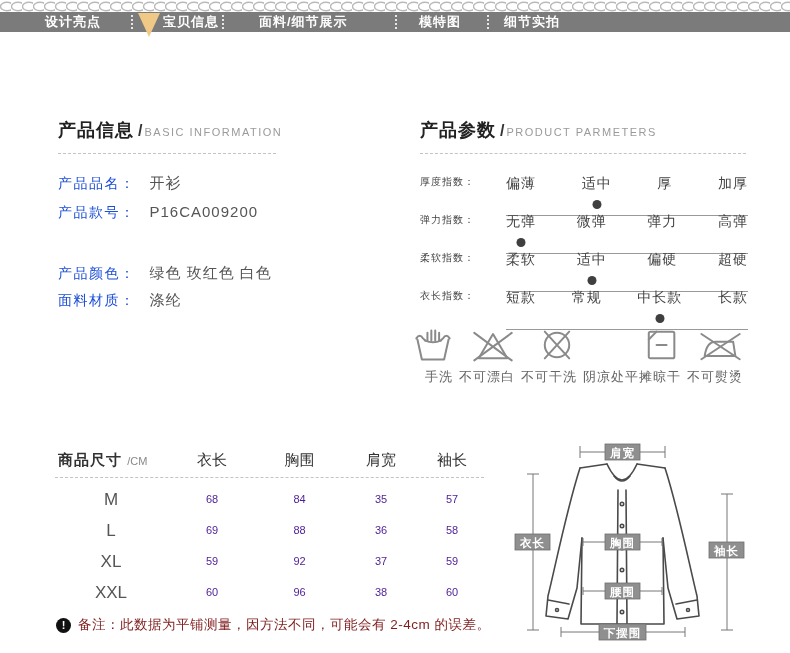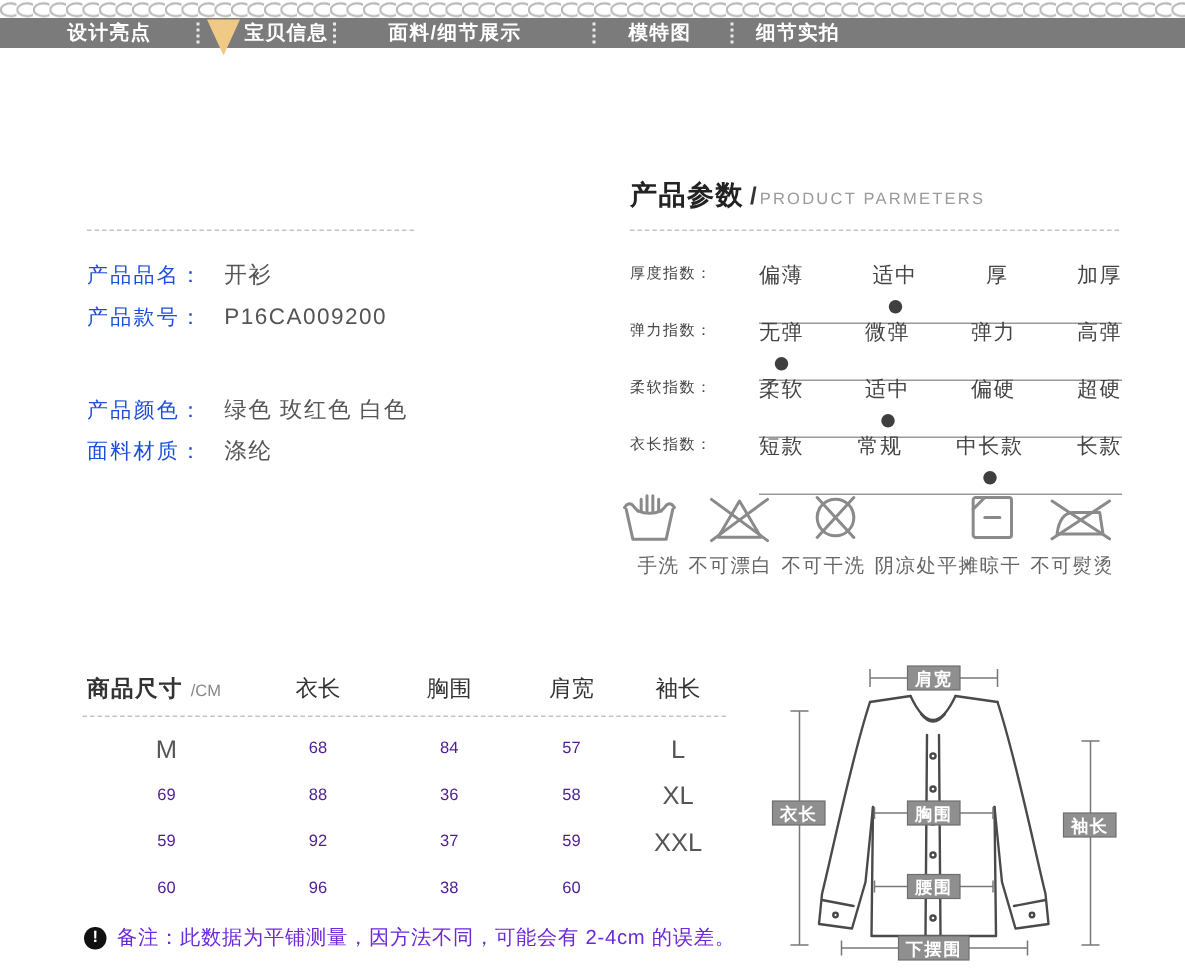--- a/index.html
+++ b/index.html
@@ -45,21 +45,21 @@
   .st-cell{font-size:11px;color:#4c1d95;text-align:center;height:31px;line-height:31px;}
   .st-head{font-size:15px;color:#333;height:30px;line-height:30px;text-align:center;}
   .st-title{text-align:left;padding-left:3px;font-weight:bold;font-size:15px;color:#333;letter-spacing:1px;}
   .st-title .unit{font-weight:normal;font-size:11px;color:#888;letter-spacing:0;}
   .st-dash{grid-column:1 / span 5;border-top:1px dashed #c3c3c3;height:6px;margin-top:2px;}
   .st-size{font-size:17px;color:#555;}
 
   
   .note{position:absolute;left:56px;top:616px;display:flex;align-items:center;}
   .note-icon{width:15px;height:15px;border-radius:50%;background:#111;color:#fff;font-size:11px;font-weight:bold;text-align:center;line-height:15px;flex:none;}
-  .note-text{margin-left:7px;font-size:13.5px;color:#6d28d9;letter-spacing:0.5px;white-space:nowrap;}
+  .note-text{margin-left:7px;font-size:13.5px;color:#7f1d1d;letter-spacing:0.5px;white-space:nowrap;}
 
   
   .diagram{position:absolute;left:495px;top:438px;width:270px;height:207px;}
   .dim-box{fill:#8f8f8f;stroke:#6e6e6e;stroke-width:0.8;}
   .dim-text{fill:#ffffff;font-size:11.5px;font-weight:bold;letter-spacing:1px;}
   .dim-line{stroke:#777;stroke-width:1;}
   .shirt{stroke:#4a4a4a;stroke-width:1.6;fill:none;stroke-linejoin:round;stroke-linecap:round;}
 </style>
 </head>
 <body>
@@ -81,20 +81,23 @@
     <span class="tab" style="left:163px">宝贝信息</span>
     <span class="tab-sep" style="left:222px"></span>
     <span class="tab" style="left:259px">面料/细节展示</span>
     <span class="tab-sep" style="left:395px"></span>
     <span class="tab" style="left:419px">模特图</span>
     <span class="tab-sep" style="left:487px"></span>
     <span class="tab" style="left:504px">细节实拍</span>
   </div>
   <div class="tri" style="left:138px"></div>
 
+  <div class="sec-head" style="left:58px;top:118px">
+    <span class="sec-title">产品信息</span><span class="sec-slash">/</span><span class="sec-sub">BASIC INFORMATION</span>
+  </div>
   <div class="dash" style="left:58px;top:153px;width:218px"></div>
 
   <div class="field" style="top:174px">
     <span class="lbl">产品品名：</span><span class="val">开衫</span>
   </div>
   <div class="field" style="top:203px">
     <span class="lbl">产品款号：</span><span class="val">P16CA009200</span>
   </div>
   <div class="field" style="top:264px">
     <span class="lbl">产品颜色：</span><span class="val">绿色 玫红色 白色</span>
@@ -199,20 +202,21 @@
   <div class="size-table">
     <div class="st-head st-title"><span>商品尺寸</span> <span class="unit">/CM</span></div>
     <div class="st-head">衣长</div>
     <div class="st-head">胸围</div>
     <div class="st-head">肩宽</div>
     <div class="st-head">袖长</div>
     <div class="st-dash"></div>
     <div class="st-cell st-size">M</div>
     <div class="st-cell">68</div>
     <div class="st-cell">84</div>
+    <div class="st-cell">35</div>
     <div class="st-cell">57</div>
     <div class="st-cell st-size">L</div>
     <div class="st-cell">69</div>
     <div class="st-cell">88</div>
     <div class="st-cell">36</div>
     <div class="st-cell">58</div>
     <div class="st-cell st-size">XL</div>
     <div class="st-cell">59</div>
     <div class="st-cell">92</div>
     <div class="st-cell">37</div>

